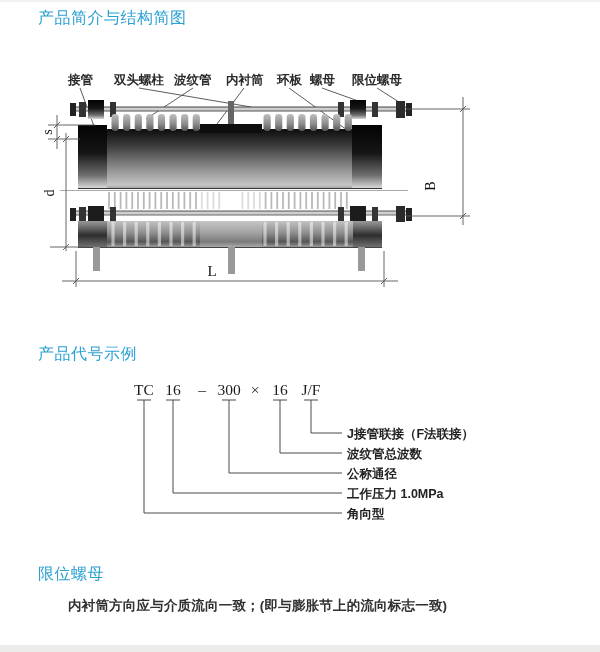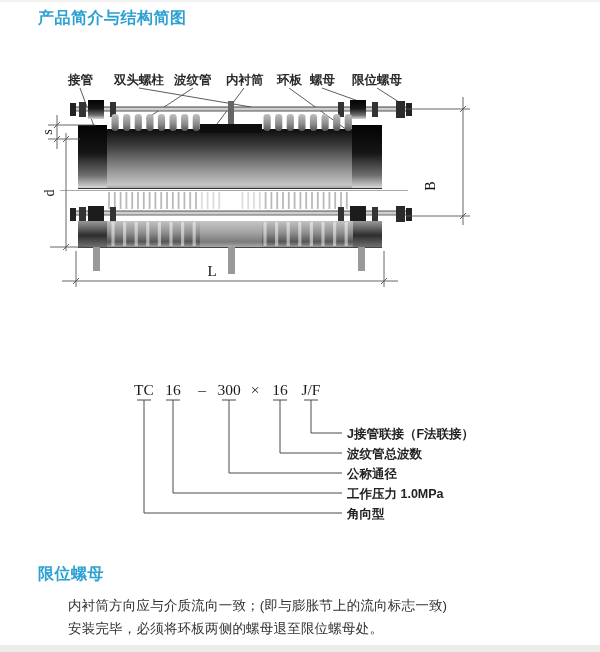--- a/index.html
+++ b/index.html
@@ -1,23 +1,23 @@
 <!DOCTYPE html>
 <html style="--accent: #2BA0D2;"><head>
 <meta charset="utf-8">
 <style>
   html,body{margin:0;padding:0;background:#fff;}
   .page{position:relative;width:600px;height:652px;background:#fff;overflow:hidden;
         font-family:"Liberation Sans",sans-serif;}
   .strip{position:absolute;left:0;width:600px;}
   .strip.top{top:0;height:2px;background:#f2f2f0;}
   .strip.bottom{top:645px;height:7px;background:#ececea;}
-  h2.sec{position:absolute;left:38px;margin:0;font-size:16px;font-weight:bold;
+  h2.sec{position:absolute;left:38px;margin:0;font-size:16px;font-weight:normal;
          letter-spacing:.5px;color:var(--accent,#2BA0D2);}
-  .install-line{position:absolute;left:68px;font-size:13.5px;font-weight:400;color:#303030;
+  .install-line{position:absolute;left:68px;font-size:13.5px;font-weight:700;color:#303030;
                 letter-spacing:.2px;white-space:nowrap;}
   svg{position:absolute;left:0;}
   svg text.lbl{font:600 12.5px "Liberation Sans",sans-serif;fill:#2a2a2a;}
   svg text.dim{font:400 14px "Liberation Serif",serif;fill:#111;}
   svg text.dimL{font:400 15px "Liberation Serif",serif;fill:#111;}
   svg text.code{font:400 15.5px "Liberation Serif",serif;fill:#1b1b1b;}
   svg text.callout{font:600 12.5px "Liberation Sans",sans-serif;fill:#222;}
   svg line.thin{stroke:#555;stroke-width:.9;}
   svg line.lead{stroke:#4a4a4a;stroke-width:.9;}
 </style>
@@ -239,20 +239,21 @@
     <g>
       <line class="thin" x1="76" y1="196" x2="76" y2="232"></line>
       <line class="thin" x1="384" y1="196" x2="384" y2="232"></line>
       <line class="thin" x1="62" y1="226" x2="398" y2="226"></line>
       <line class="thin" x1="73" y1="229" x2="79" y2="223"></line>
       <line class="thin" x1="381" y1="229" x2="387" y2="223"></line>
       <text class="dimL" x="212" y="221" text-anchor="middle">L</text>
     </g>
   </svg>
 
+  <h2 class="sec" style="top:344px">产品代号示例</h2>
 
   <svg id="code-svg" style="top:372px" width="600" height="165" viewBox="0 0 600 165">
     <text class="code" x="144" y="23" text-anchor="middle">TC</text>
     <text class="code" x="173" y="23" text-anchor="middle">16</text>
     <text class="code" x="202" y="23" text-anchor="middle">–</text>
     <text class="code" x="229" y="23" text-anchor="middle">300</text>
     <text class="code" x="255" y="23" text-anchor="middle">×</text>
     <text class="code" x="280" y="23" text-anchor="middle">16</text>
     <text class="code" x="311" y="23" text-anchor="middle">J/F</text>
 
@@ -277,16 +278,15 @@
     <text class="callout" x="347" y="65.5">J接管联接（F法联接）</text>
     <text class="callout" x="347" y="85.5">波纹管总波数</text>
     <text class="callout" x="347" y="105.5">公称通径</text>
     <text class="callout" x="347" y="125.5">工作压力 1.0MPa</text>
     <text class="callout" x="347" y="145.5">角向型</text>
   </svg>
 
   <h2 class="sec" style="top:564px">限位螺母</h2>
 
   <div class="install-line" style="top:597px">内衬筒方向应与介质流向一致；(即与膨胀节上的流向标志一致)</div>
-  <div class="install-line" style="top:620px">安装完毕，必须将环板两侧的螺母退至限位螺母处。</div>
 
   <div class="strip bottom"></div>
 </div>
 
 </body></html>

